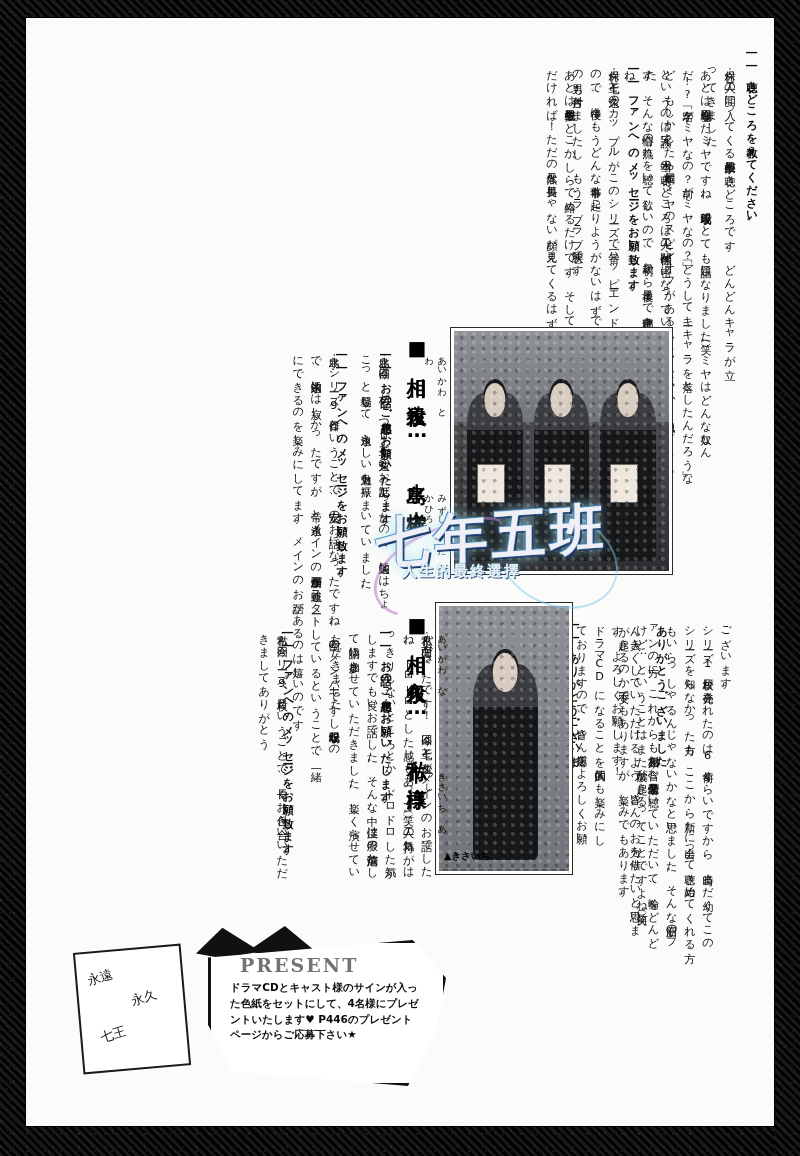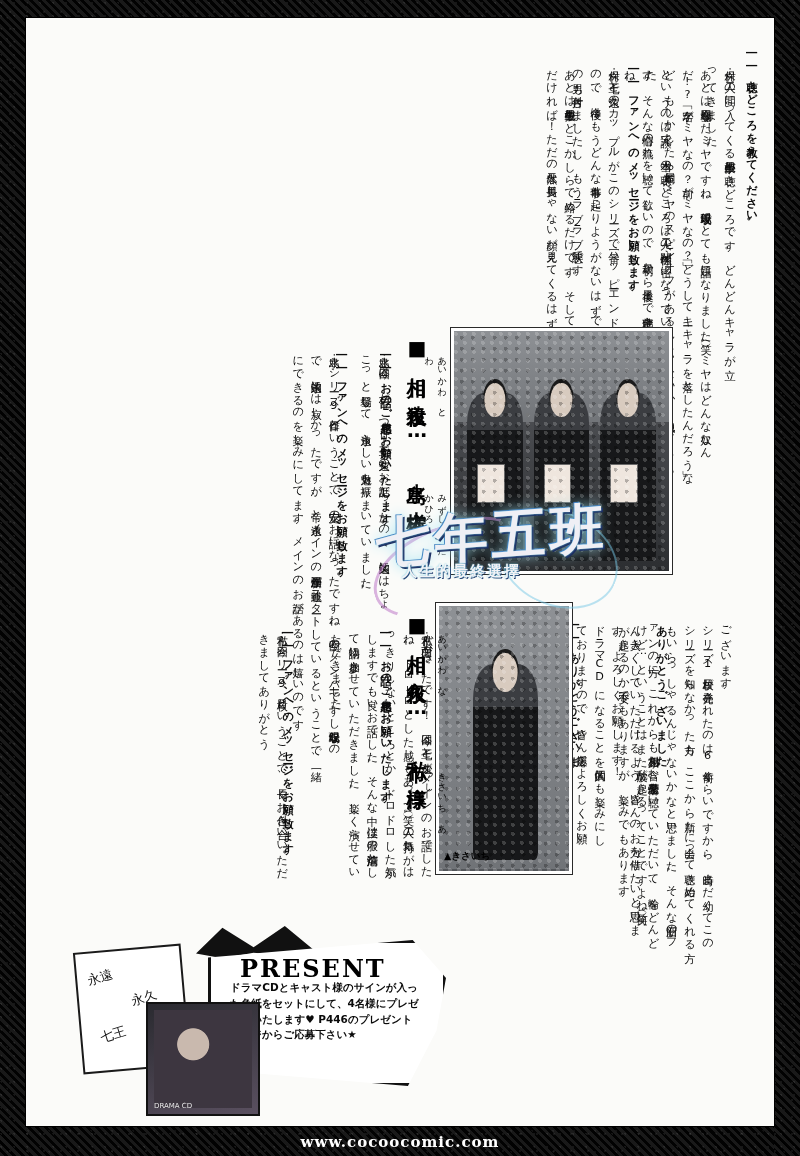--- a/index.html
+++ b/index.html
@@ -203,24 +203,24 @@
   #present .bow {
     position:absolute;
     left:118px; top:8px;
     width:120px; height:46px;
     background:#111;
     clip-path: polygon(0% 60%, 22% 4%, 48% 46%, 74% 0%, 100% 56%, 74% 66%, 48% 58%, 22% 70%);
   }
   #present .present-title {
     position:absolute;
     left:162px; top:36px;
-    font-size: 24px;
+    font-size: 19px;
     font-weight: bold;
     letter-spacing: 2px;
-    color:#000000;
+    color:#737373;
     font-family: "DejaVu Serif", serif;
   }
   #present .present-body {
     position:absolute;
     left:152px; top:62px;
     width: 190px;
     font-size: 10.5px;
     line-height: 1.5;
     font-weight: bold;
     color: #0a0a0a;
@@ -368,22 +368,17 @@
       <div class="present-title">PRESENT</div>
       <div class="present-body">ドラマCDとキャスト様のサインが入った色紙をセットにして、4名様にプレゼントいたします♥
 P446のプレゼントページからご応募下さい★</div>
 
       <div class="shikishi">
         <div class="sig" style="left:10px; top:16px;">永遠</div>
         <div class="sig" style="left:52px; top:40px;">永久</div>
         <div class="sig" style="left:18px; top:74px;">七王</div>
       </div>
 
-      <div class="cdcase">
-        <div class="art"></div>
-        <div class="label">DRAMA CD</div>
-      </div>
     </div>
 
   </div>
 
-  <div id="footer-url">www.cocoocomic.com</div>
 </div>
 
 </body></html>

